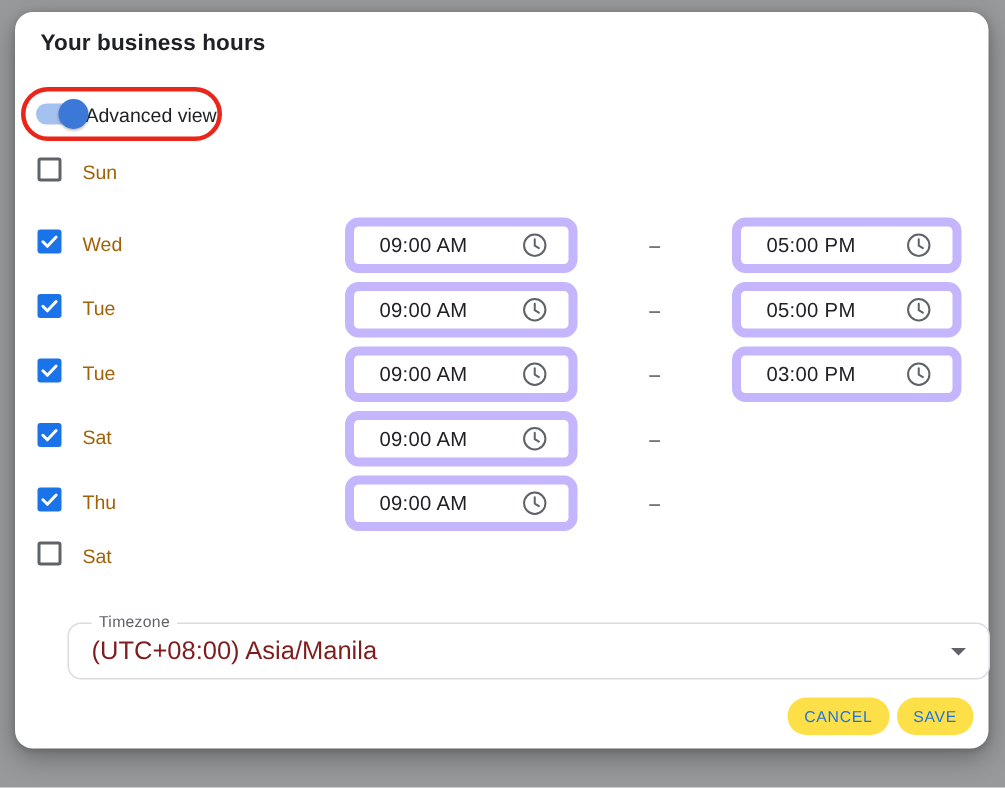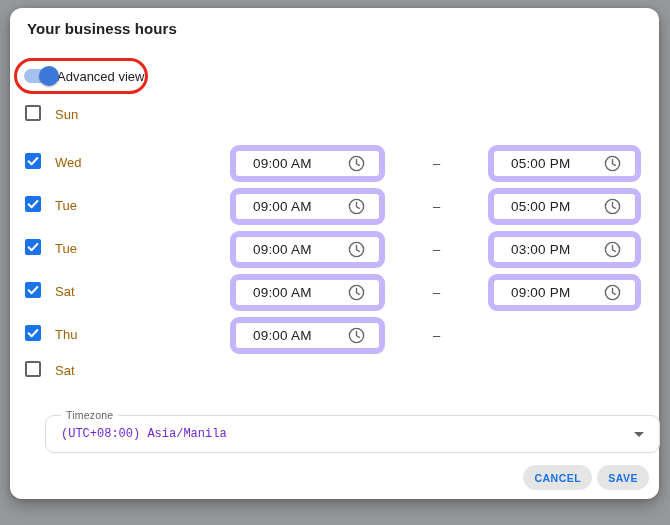--- a/index.html
+++ b/index.html
@@ -65,31 +65,31 @@
 
   .timezone-field {
     position:absolute; left:35px; top:407px; width:615px; height:38px;
     border:1px solid #dadce0; border-radius:9px; background:#fff;
     display:flex; align-items:center; padding:0 15px; cursor:pointer;
   }
   .timezone-label {
     position:absolute; left:15px; top:-7px; background:#fff; padding:0 5px;
     font-size:10.5px; color:#5f6368; letter-spacing:0.2px;
   }
-  .timezone-value { font-size:12px; color:#6d28d9;font-family:Liberation Mono, monospace; }
+  .timezone-value { font-size:17px; color:#7f1d1d; }
   .dropdown-arrow {
     margin-left:auto; width:0; height:0;
     border-left:5px solid transparent; border-right:5px solid transparent;
     border-top:5px solid #5f6368;
   }
 
   .actions { position:absolute; right:10px; bottom:9px; display:flex; gap:5px; }
   .action-btn {
-    background:#e5e5e5; color:#1a73e8; border:none; border-radius:13px;
-    height:25px; padding:0 11px; font-size:10.5px; font-weight:700;
+    background:#fde047; color:#1a73e8; border:none; border-radius:13px;
+    height:25px; padding:0 11px; font-size:10.5px; font-weight:400;
     letter-spacing:0.5px; font-family:"Liberation Sans", sans-serif;
     display:flex; align-items:center; cursor:pointer;
   }
 </style>
 </head>
 <body>
 
 <div class="dialog">
 
   <div class="dialog-title">Your business hours</div>
@@ -205,29 +205,20 @@
         <div class="time-field">
           <span class="time-text">09:00 AM</span>
           <span class="clock">
               <svg width="19" height="19" viewBox="0 0 24 24">
                 <circle cx="12" cy="12" r="9" fill="none" stroke="#5f6368" stroke-width="1.7"></circle>
                 <path d="M12 7v5.3l3.5 2.1" fill="none" stroke="#5f6368" stroke-width="1.7" stroke-linecap="round"></path>
               </svg>
             </span>
         </div>
         <span class="dash">–</span>
-        <div class="time-field end">
-          <span class="time-text">09:00 PM</span>
-          <span class="clock">
-              <svg width="19" height="19" viewBox="0 0 24 24">
-                <circle cx="12" cy="12" r="9" fill="none" stroke="#5f6368" stroke-width="1.7"></circle>
-                <path d="M12 7v5.3l3.5 2.1" fill="none" stroke="#5f6368" stroke-width="1.7" stroke-linecap="round"></path>
-              </svg>
-            </span>
-        </div>
       </div>
     </div>
       <div class="day-row with-times checked">
       <span class="checkbox">
           <svg width="14" height="14" viewBox="0 0 14 14">
             <path d="M2.6 7.2l3 3 5.8-6.2" fill="none" stroke="#ffffff" stroke-width="2" stroke-linecap="round" stroke-linejoin="round"></path>
           </svg>
         </span>
       <span class="day-label">Thu</span>
       <div class="times">

